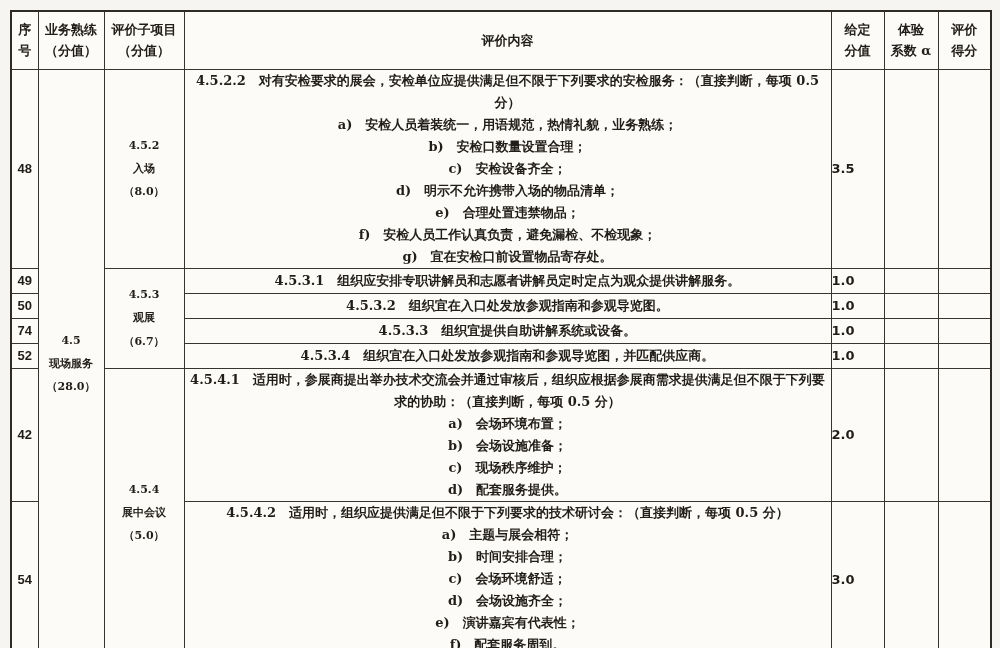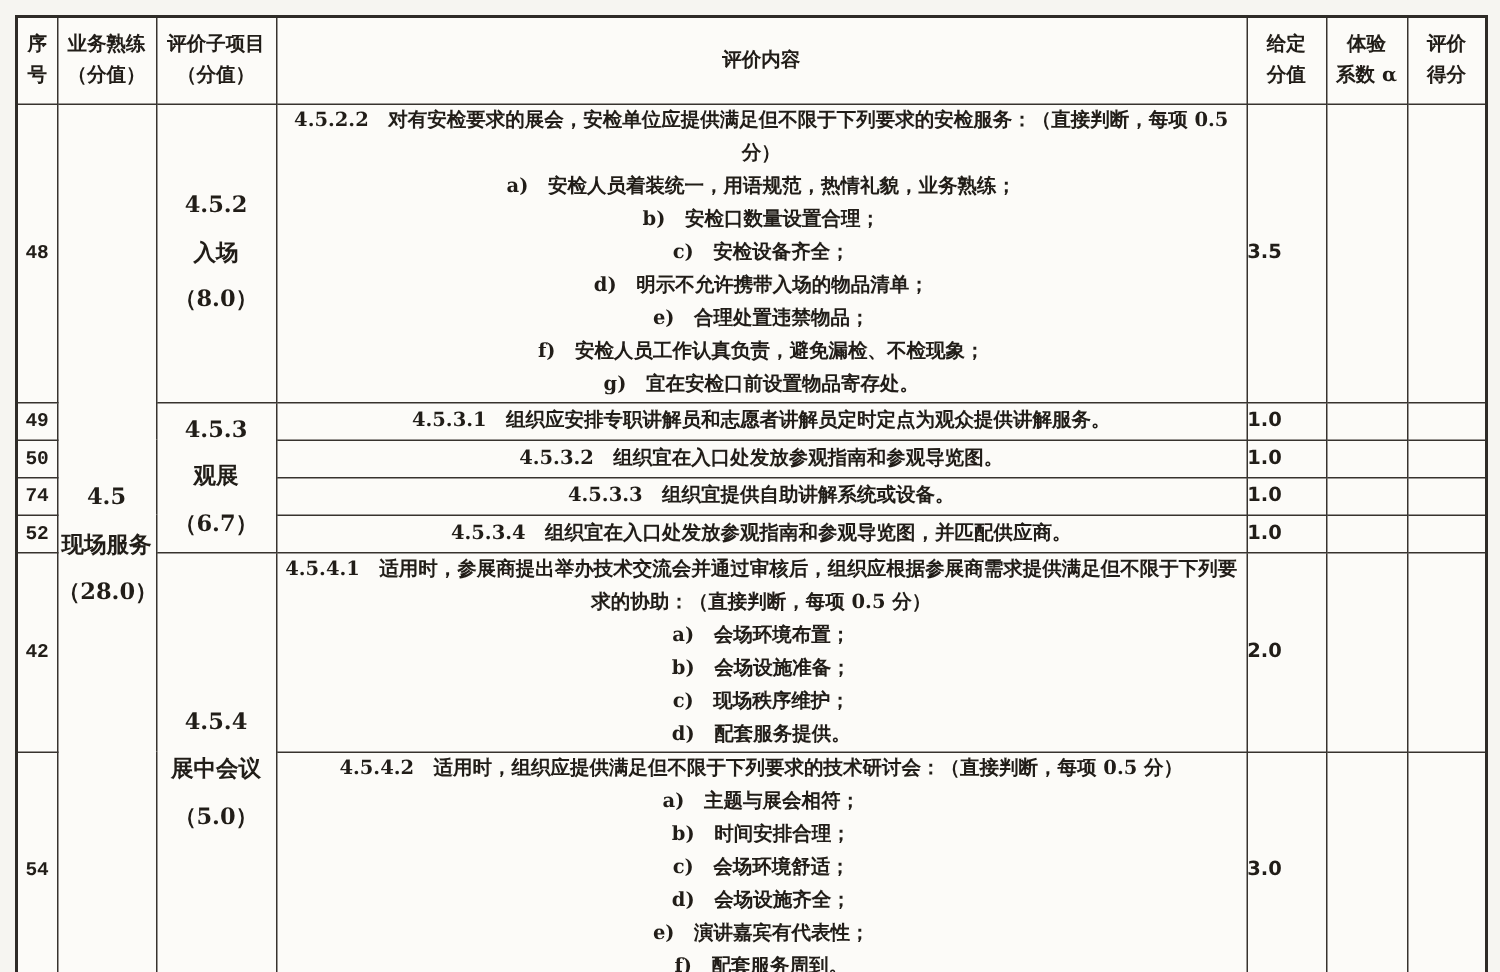--- a/index.html
+++ b/index.html
@@ -41,28 +41,28 @@
     text-align: center;
     vertical-align: middle;
     white-space: pre-line;
     line-height: 1.65;
     font-weight: bold;
   }
   td.seq {
     text-align: center;
     vertical-align: middle;
     font-size: 13px;
-    font-family: Liberation Mono, monospace;
+    font-family: Liberation Sans, sans-serif;
     font-weight: bold;
     margin-top: 32px;
   }
   td.proj, td.sub {
     text-align: center;
     vertical-align: middle;
-    font-size: 15px;
+    font-size: 11px;
     white-space: pre-line;
     line-height: 2.1;
   }
   td.content {
     font-size: 13px;
     vertical-align: middle;
     padding: 3px 10px 3px 10px;
     white-space: pre-wrap;
     line-height: 22px;
     text-align: center;

